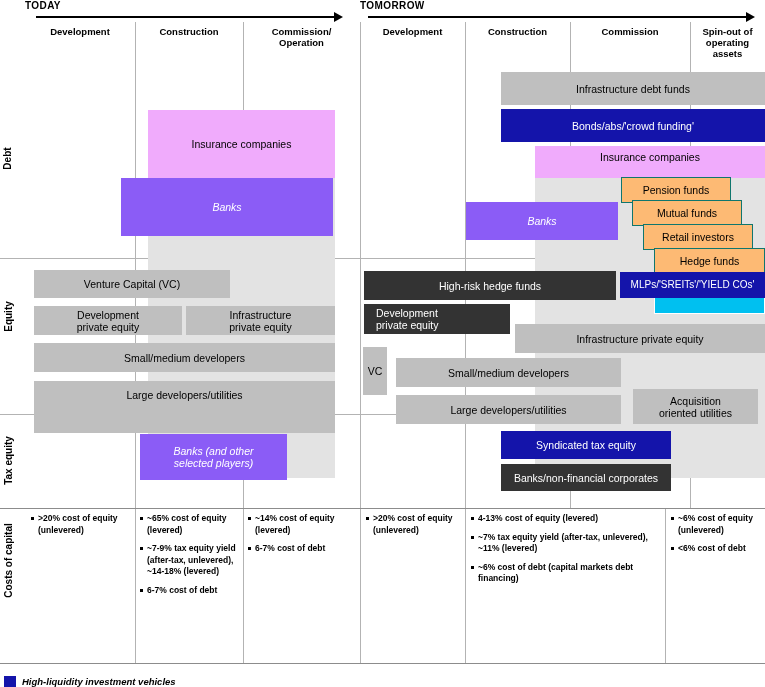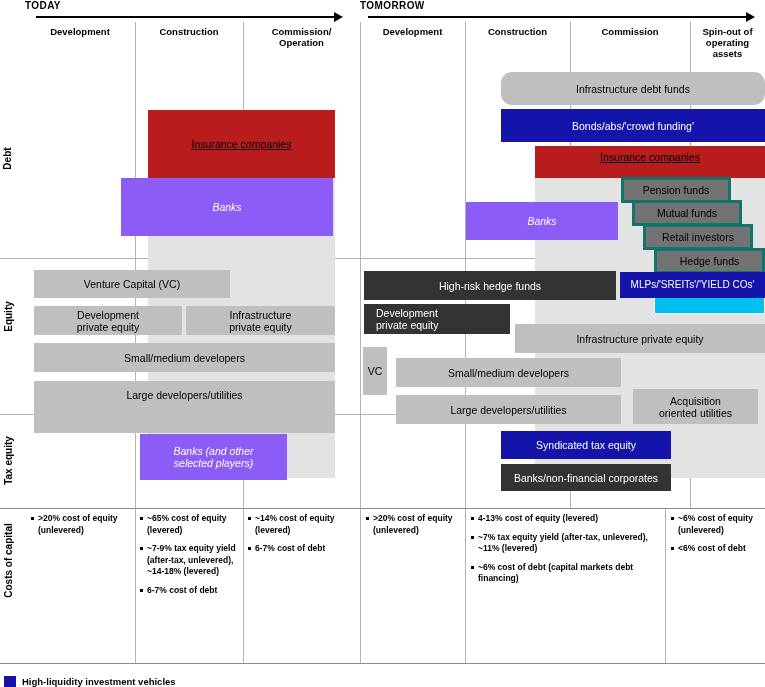--- a/index.html
+++ b/index.html
@@ -44,26 +44,26 @@
 
   
   .backdrop{position:absolute;background:#e3e3e3;}
 
   
   .bar{
     position:absolute;display:flex;align-items:center;justify-content:center;
     font-size:10.5px;line-height:12px;text-align:center;
     box-sizing:border-box;padding:1px 4px;
   }
-  .bar.light{background:#b91c1c;color:#000;text-decoration:underline;}
+  .bar.light{background:#f0abfc;color:#000;}
   .bar.mid{background:#bfbfbf;color:#000;}
   .bar.grey{background:#8b5cf6;color:#fff;font-style:italic;}
   .bar.dark{background:#333333;color:#fff;}
   .bar.blue{background:#1414aa;color:#fff;}
-  .bar.cyan-b{background:#737373;color:#000;border:3px solid #0f766e;}
+  .bar.cyan-b{background:#fdba74;color:#000;border:1px solid #0f766e;}
 
   
   .cost-cell{position:absolute;box-sizing:border-box;}
   .cost-cell ul{margin:0;padding:0;list-style:none;}
   .cost-cell li{
     position:relative;font-size:8.5px;font-weight:bold;line-height:11.5px;
     padding-left:7px;margin-bottom:7px;
   }
   .cost-cell li:before{
     content:"";position:absolute;left:0;top:4px;width:3px;height:3px;background:#000;
@@ -121,21 +121,21 @@
   <div class="row-label" style="left:-14px;top:311px;width:44px;">Equity</div>
   <div class="row-label" style="left:-22px;top:455px;width:60px;">Tax equity</div>
   <div class="row-label" style="left:-30px;top:555px;width:76px;">Costs of capital</div>
 
   <div class="backdrop" style="left:148px;top:110px;width:187px;height:368px;"></div>
   <div class="backdrop" style="left:535px;top:146px;width:230px;height:332px;"></div>
 
   <div class="bar light" style="left:148px;top:110px;width:187px;height:68px;">Insurance companies</div>
   <div class="bar grey" style="left:121px;top:178px;width:212px;height:58px;">Banks</div>
 
-  <div class="bar mid" style="left:501px;top:72px;width:264px;height:33px;border-radius:11px;">Infrastructure debt funds</div>
+  <div class="bar mid" style="left:501px;top:72px;width:264px;height:33px;">Infrastructure debt funds</div>
   <div class="bar blue" style="left:501px;top:109px;width:264px;height:33px;">Bonds/abs/'crowd funding'</div>
   <div class="bar light" style="left:535px;top:146px;width:230px;height:32px;align-items:flex-start;padding-top:5px;">Insurance companies</div>
   <div class="bar grey" style="left:466px;top:202px;width:152px;height:38px;">Banks</div>
 
   <div class="bar cyan-b" style="left:621px;top:177px;width:110px;height:26px;">Pension funds</div>
   <div class="bar cyan-b" style="left:632px;top:200px;width:110px;height:26px;">Mutual funds</div>
   <div class="bar cyan-b" style="left:643px;top:224px;width:110px;height:26px;">Retail investors</div>
   <div class="bar cyan-b" style="left:654px;top:248px;width:111px;height:26px;">Hedge funds</div>
 
   <div style="position:absolute;left:654px;top:297px;width:111px;height:17px;background:#00c0f0;border:1px solid #fff;box-sizing:border-box;"></div>
@@ -200,18 +200,18 @@
     </ul>
   </div>
 
   <div class="cost-cell" style="left:671px;top:513px;width:90px;">
     <ul>
       <li>~6% cost of equity (unlevered)</li>
       <li>&lt;6% cost of debt</li>
     </ul>
   </div>
 
-  <div class="legend" style="left:4px;top:676px;">
+  <div class="legend" style="left:4px;top:676px;font-style:italic;">
     <div class="legend-swatch"></div>
     <div class="legend-text">High-liquidity investment vehicles</div>
   </div>
 
 </div>
 
 </body></html>

